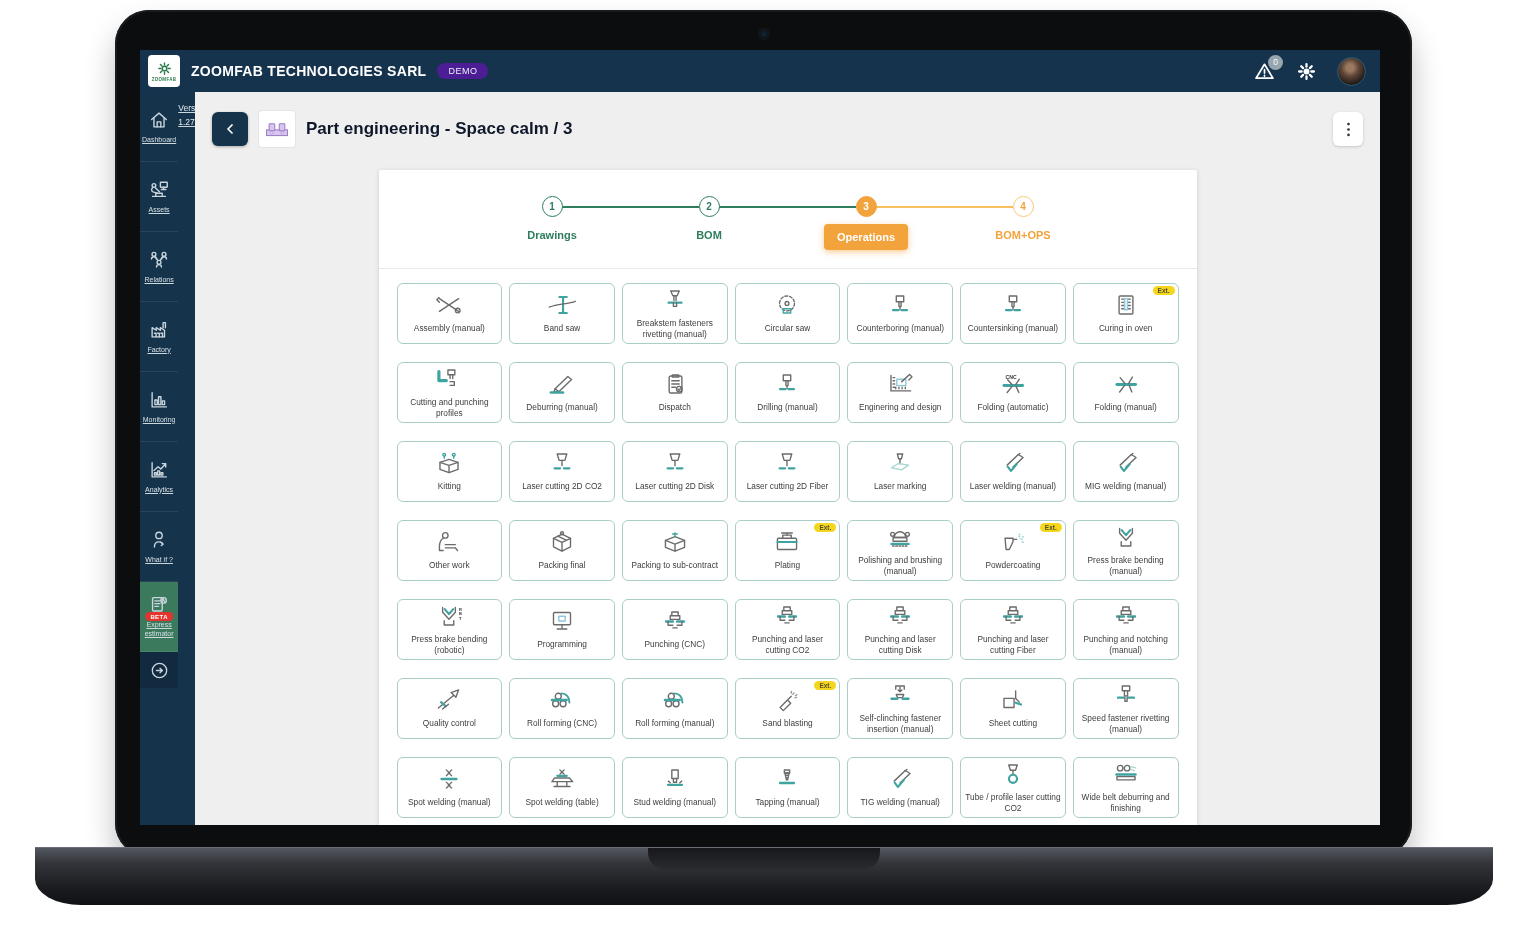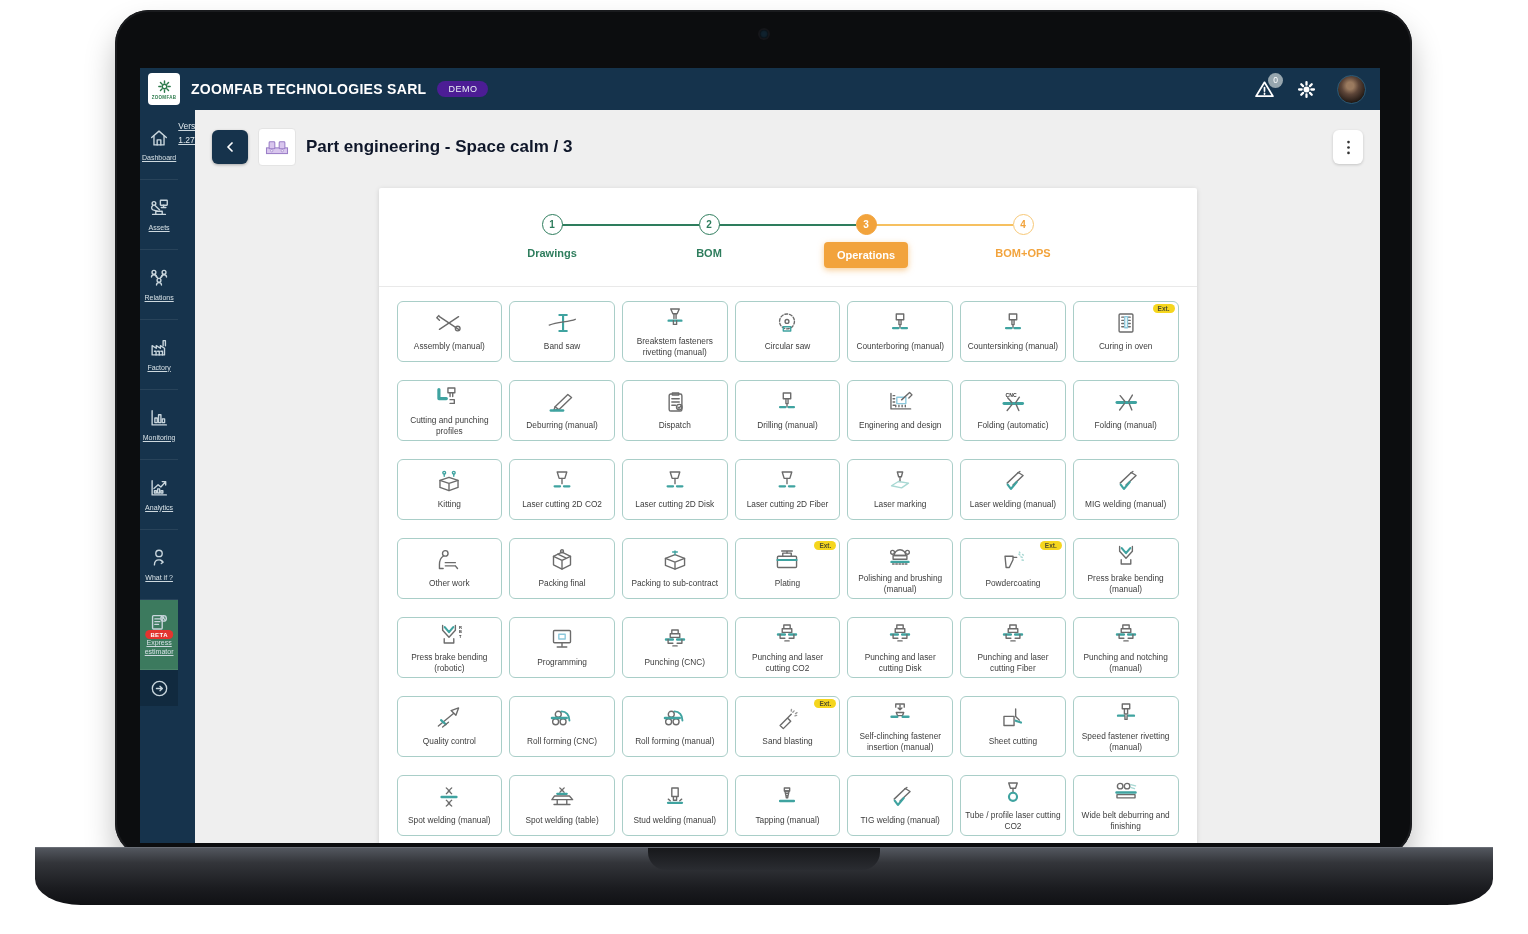--- a/index.html
+++ b/index.html
@@ -23,21 +23,21 @@
     position:absolute; left:35px; top:847px; width:1458px; height:58px;
     background:linear-gradient(#53575f 0%, #33353a 26%, #1b1c20 70%, #101114 100%);
     border-radius:0 0 46px 46px / 0 0 26px 26px;
     border-top:1px solid #6a6e76;
   }
   .base-notch { position:absolute; left:50%; transform:translateX(-50%); top:0;
     width:232px; height:22px; background:linear-gradient(#17181b,#2a2c31);
     border-radius:0 0 18px 18px; }
   
   .screen {
-    position:absolute; left:25px; top:58px; width:1240px; height:775px;
+    position:absolute; left:25px; top:40px; width:1240px; height:775px;
     background:#EFEFEF; display:flex; flex-direction:column; overflow:hidden;
   }
   
   .topbar { height:42px; flex:0 0 42px; background:#15334C; display:flex;
     align-items:center; padding:0 14px 0 8px; gap:11px; color:#fff; }
   .logo-box { width:32px; height:32px; background:#fff; border-radius:4px;
     display:flex; flex-direction:column; align-items:center; justify-content:center; gap:0; }
   .logo-box svg { width:17px; height:17px; }
   .logo-text { font-size:4.5px; font-weight:bold; color:#2c7a4b; letter-spacing:.3px; }
   .company { font-size:14px; font-weight:bold; letter-spacing:.3px; }

